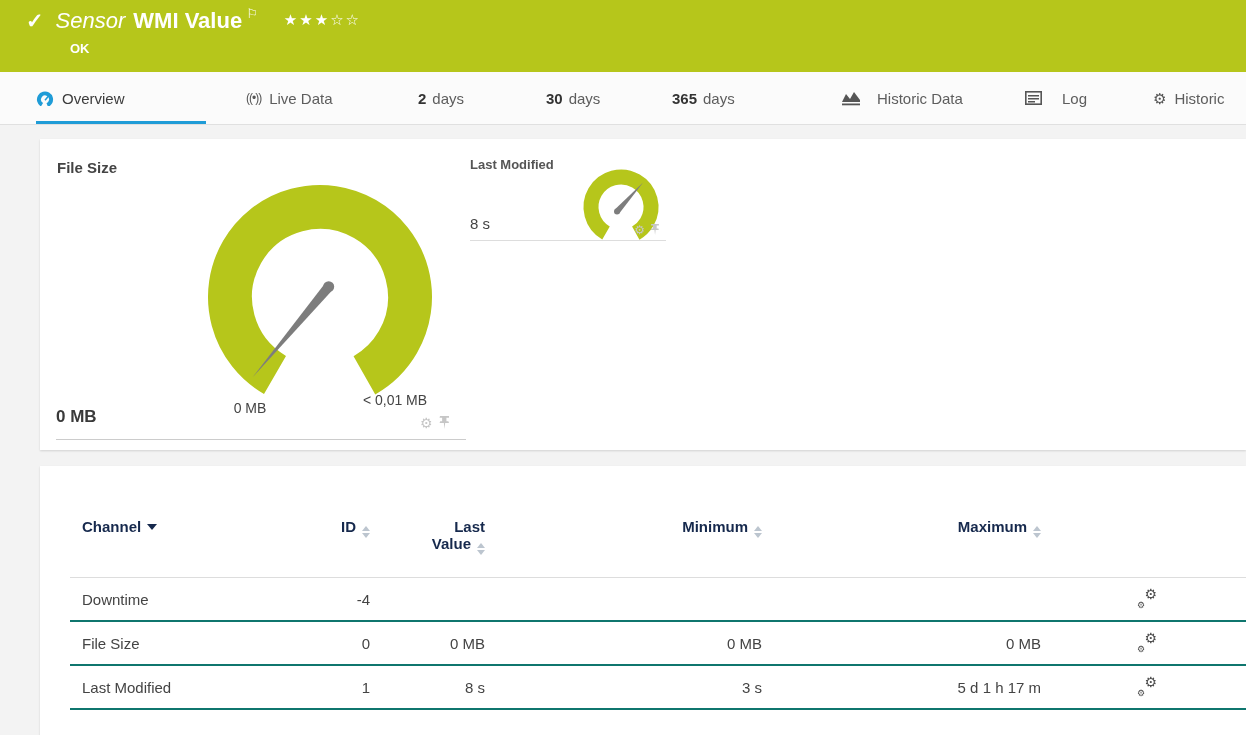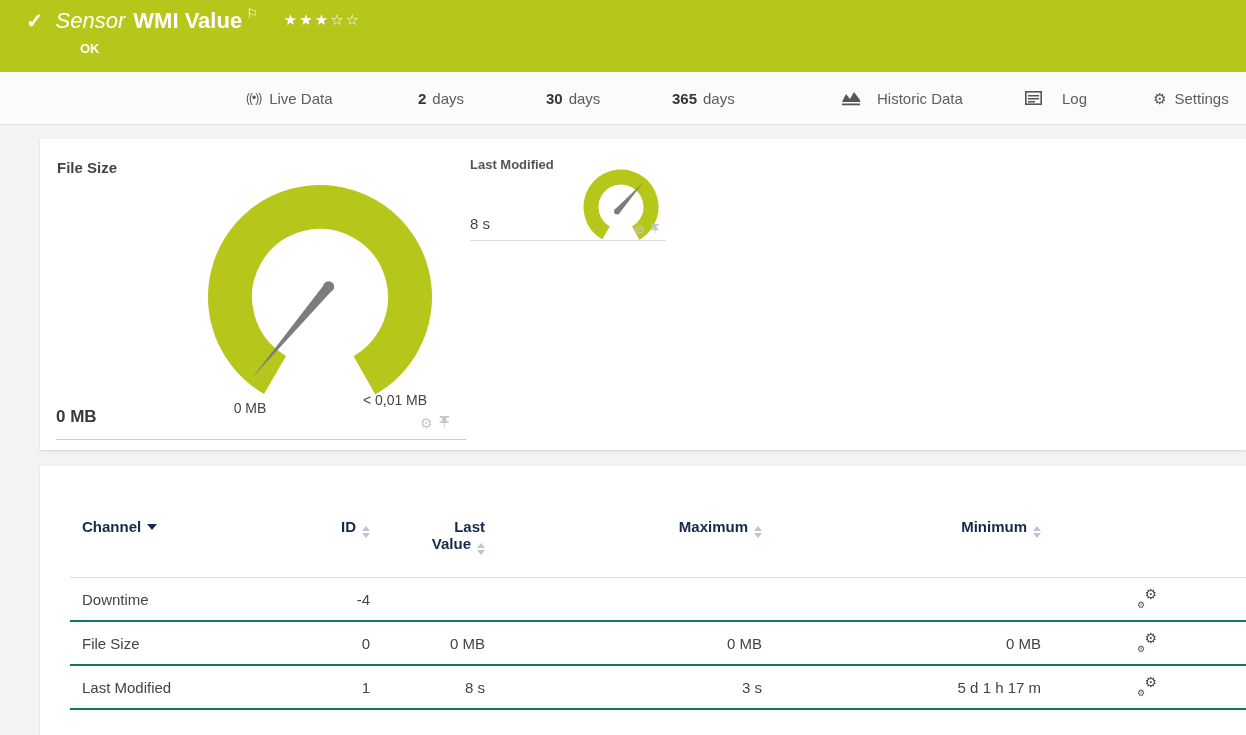--- a/index.html
+++ b/index.html
@@ -7,21 +7,21 @@
     font-family:"Liberation Sans", sans-serif; background:#f3f3f3; }
 
   
   .topbar { position:relative; height:72px; background:var(--brand_green); color:#fff; }
   .title-row { position:absolute; left:26px; top:8px; display:flex; align-items:flex-start; }
   .check { font-size:21px; font-weight:700; margin-right:12px; line-height:26px; }
   .kind  { font-style:italic; font-size:22px; line-height:26px; margin-right:8px; }
   .sensorname { font-size:22px; font-weight:700; line-height:26px; }
   .flag { font-size:13px; margin-left:4px; position:relative; top:-2px; }
   .stars { font-size:15px; letter-spacing:2px; margin-left:26px; line-height:24px; }
-  .status-line { position:absolute; left:80px; top:41px; font-size:13px; font-weight:700; }
+  .status-line { position:absolute; left:70px; top:41px; font-size:13px; font-weight:700; }
 
   
   .tabbar { position:relative; height:53px; background:#fbfbfb; border-bottom:1px solid #e0e0e0; }
   .tab { position:absolute; top:0; bottom:0; display:flex; align-items:center; gap:8px;
          font-size:15px; color:#5d5d5d; cursor:pointer; }
   .tab .num { font-weight:700; color:#333; margin-right:-2px; }
   .tab.active { color:#3c3c3c; }
   .tab.active::after { content:""; position:absolute; left:0; right:0; bottom:0; height:3px;
          background:var(--tab_active); }
   .ticon { display:inline-flex; align-items:center; justify-content:center; color:#555; }
@@ -71,20 +71,29 @@
     <span class="check">✓</span>
     <span class="kind">Sensor</span>
     <span class="sensorname">WMI Value</span>
     <span class="flag">⚐</span>
     <span class="stars"><span>★★★</span><span>☆☆</span></span>
   </div>
   <div class="status-line">OK</div>
 </div>
 
 <div class="tabbar">
+  <div class="tab active" style="left:36px; width:170px;">
+    <span class="ticon">
+      <svg width="18" height="16" viewBox="-12 -12 24 20">
+        <circle r="8" fill="none" stroke="#1f9cd7" stroke-width="5.5" stroke-dasharray="41.9 8.4" transform="rotate(120)"></circle>
+        <line x1="0" y1="1" x2="5" y2="-5" stroke="#1f9cd7" stroke-width="2"></line>
+      </svg>
+    </span>
+    <span>Overview</span>
+  </div>
   <div class="tab" style="left:246px;">
     <span class="livedata-glyph">((•))</span>
     <span>Live Data</span>
   </div>
   <div class="tab" style="left:418px;">
     <span class="num">2</span>
     <span>days</span>
   </div>
   <div class="tab" style="left:546px;">
     <span class="num">30</span>
@@ -109,21 +118,21 @@
         <rect x="0.8" y="0.8" width="15.4" height="12.4" fill="none" stroke="#555" stroke-width="1.6"></rect>
         <rect x="3" y="4" width="11" height="1.5" fill="#555"></rect>
         <rect x="3" y="7" width="11" height="1.5" fill="#555"></rect>
         <rect x="3" y="10" width="7" height="1.5" fill="#555"></rect>
       </svg>
     </span>
     <span>Log</span>
   </div>
   <div class="tab" style="left:1153px;">
     <span class="gear-glyph">⚙</span>
-    <span>Settings</span>
+    <span>Historic</span>
   </div>
 </div>
 
 <div class="card" id="card-gauges">
   <div class="card-title" style="left:17px; top:20px;">File Size</div>
 
   <svg style="position:absolute; left:160px; top:38px;" width="240" height="240" viewBox="-120 -120 240 240">
     <circle r="90" fill="none" stroke="var(--brand_green)" stroke-width="44" stroke-dasharray="471.2 94.3" transform="rotate(120)"></circle>
     <polygon points="-67.5,80.4 12.5,-7.1 4.9,-13.5" fill="var(--needle)"></polygon>
     <circle cx="8.7" cy="-10.3" r="5.5" fill="var(--needle)"></circle>
@@ -166,25 +175,25 @@
     <div class="thead">
       <div class="th"><span>Channel</span><span class="caret"></span></div>
       <div class="th r"><span>ID</span><span class="sort">
             <i class="up"></i>
             <i class="dn"></i>
           </span></div>
       <div class="th r"><span class="lv-head r"><span>Last Value</span><span class="sort">
               <i class="up"></i>
               <i class="dn"></i>
             </span></span></div>
-      <div class="th r"><span>Maximum</span><span class="sort">
+      <div class="th r"><span>Minimum</span><span class="sort">
             <i class="up"></i>
             <i class="dn"></i>
           </span></div>
-      <div class="th r"><span>Minimum</span><span class="sort">
+      <div class="th r"><span>Maximum</span><span class="sort">
             <i class="up"></i>
             <i class="dn"></i>
           </span></div>
       <div class="th"></div>
     </div>
 
     <div class="trow">
       <div>Downtime</div>
       <div class="r">-4</div>
       <div class="r"></div>

